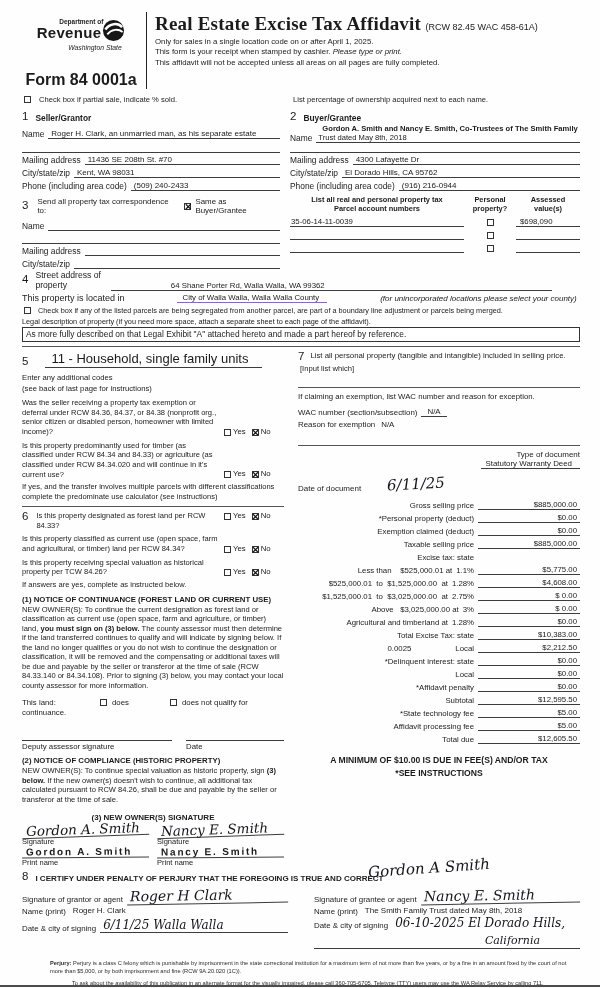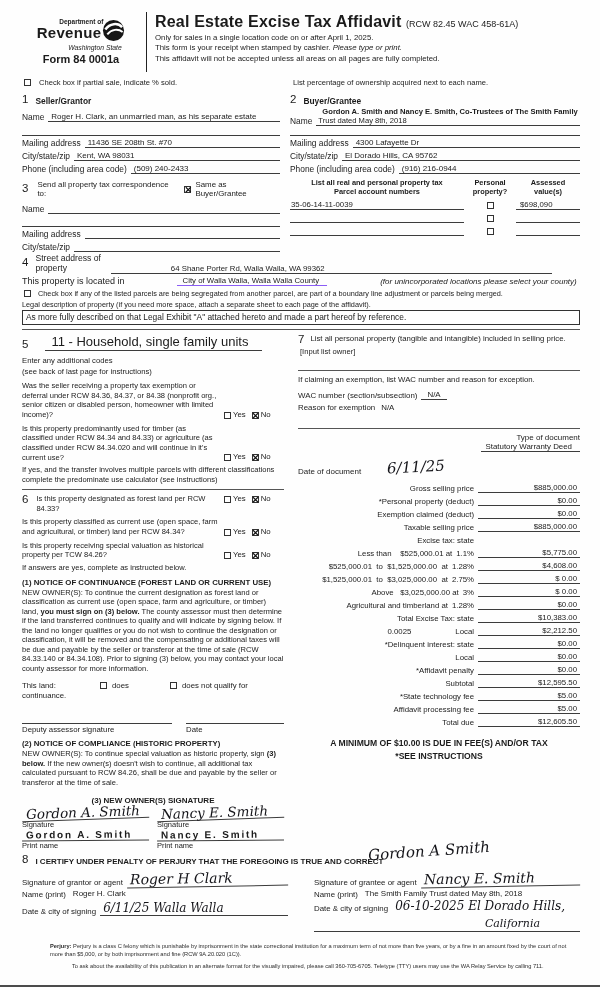--- a/index.html
+++ b/index.html
@@ -14,24 +14,24 @@
   .cb.checked::after { content:"\2715"; position:absolute; left:-1px; top:-2px; font-size:9px; color:#111; font-weight:bold; }
 
   
   .hdr { display:flex; min-height:62px; }
   .hdr-left { width:118px; text-align:center; padding-top:8px; }
   .logo-row { display:flex; justify-content:center; align-items:flex-start; }
   .dor-small { font-size:6.5px; font-weight:bold; text-align:right; margin-right:-2px; }
   .dor-big { font-size:15px; font-weight:bold; letter-spacing:0.3px; margin-top:-1px; }
   .logo { margin-left:1px; margin-top:1px; }
   .wa-state { font-size:6.8px; font-style:italic; margin-top:-2px; padding-left:28px; }
-  .form-no { font-size:11px; font-weight:bold; margin-top:2px; }
+  .form-no { font-size:16px; font-weight:bold; margin-top:20px; }
   .hdr-sep { width:1px; background:#222; margin:2px 8px 0 6px; }
   .hdr-right { flex:1; padding-top:3px; }
-  .title { font-size:16px; font-weight:bold; letter-spacing:0.2px; }
+  .title { font-size:19px; font-weight:bold; letter-spacing:0.2px;font-family:Liberation Serif, serif; }
   .title-ref { font-size:9px; }
   .hdr-note { font-size:7.8px; margin-top:1.5px; }
 
   .partial-row { display:flex; align-items:center; font-size:7.6px; margin-top:4px; min-height:12px; }
   .partial-row .cb { margin:0 8px 0 2px; }
   .pr-r { margin-left:116px; }
 
   
   .field { display:flex; align-items:flex-end; font-size:8.4px; margin-top:3px; }
   .fl { white-space:nowrap; padding-right:4px; }
@@ -426,21 +426,21 @@
           <div class="sig3-lbl">Print name</div>
         </div>
       </div>
     </div>
 
     <div class="m-right">
       <div class="sec7-head">
         <span class="sec-num">7</span>
         <span class="sec7-t">List all personal property (tangible and intangible) included in selling price.</span>
       </div>
-      <div class="input-ph">[Input list owner]</div>
+      <div class="input-ph">[Input list which]</div>
 
       <div class="col-hr"></div>
       <div class="exempt-note">If claiming an exemption, list WAC number and reason for exception.</div>
       <div class="wac-row">
         <span>WAC number (section/subsection)</span>
         <span class="wac-val">N/A</span>
       </div>
       <div class="reason-row">
         <span>Reason for exemption</span>
         <span class="reason-val">N/A</span>

